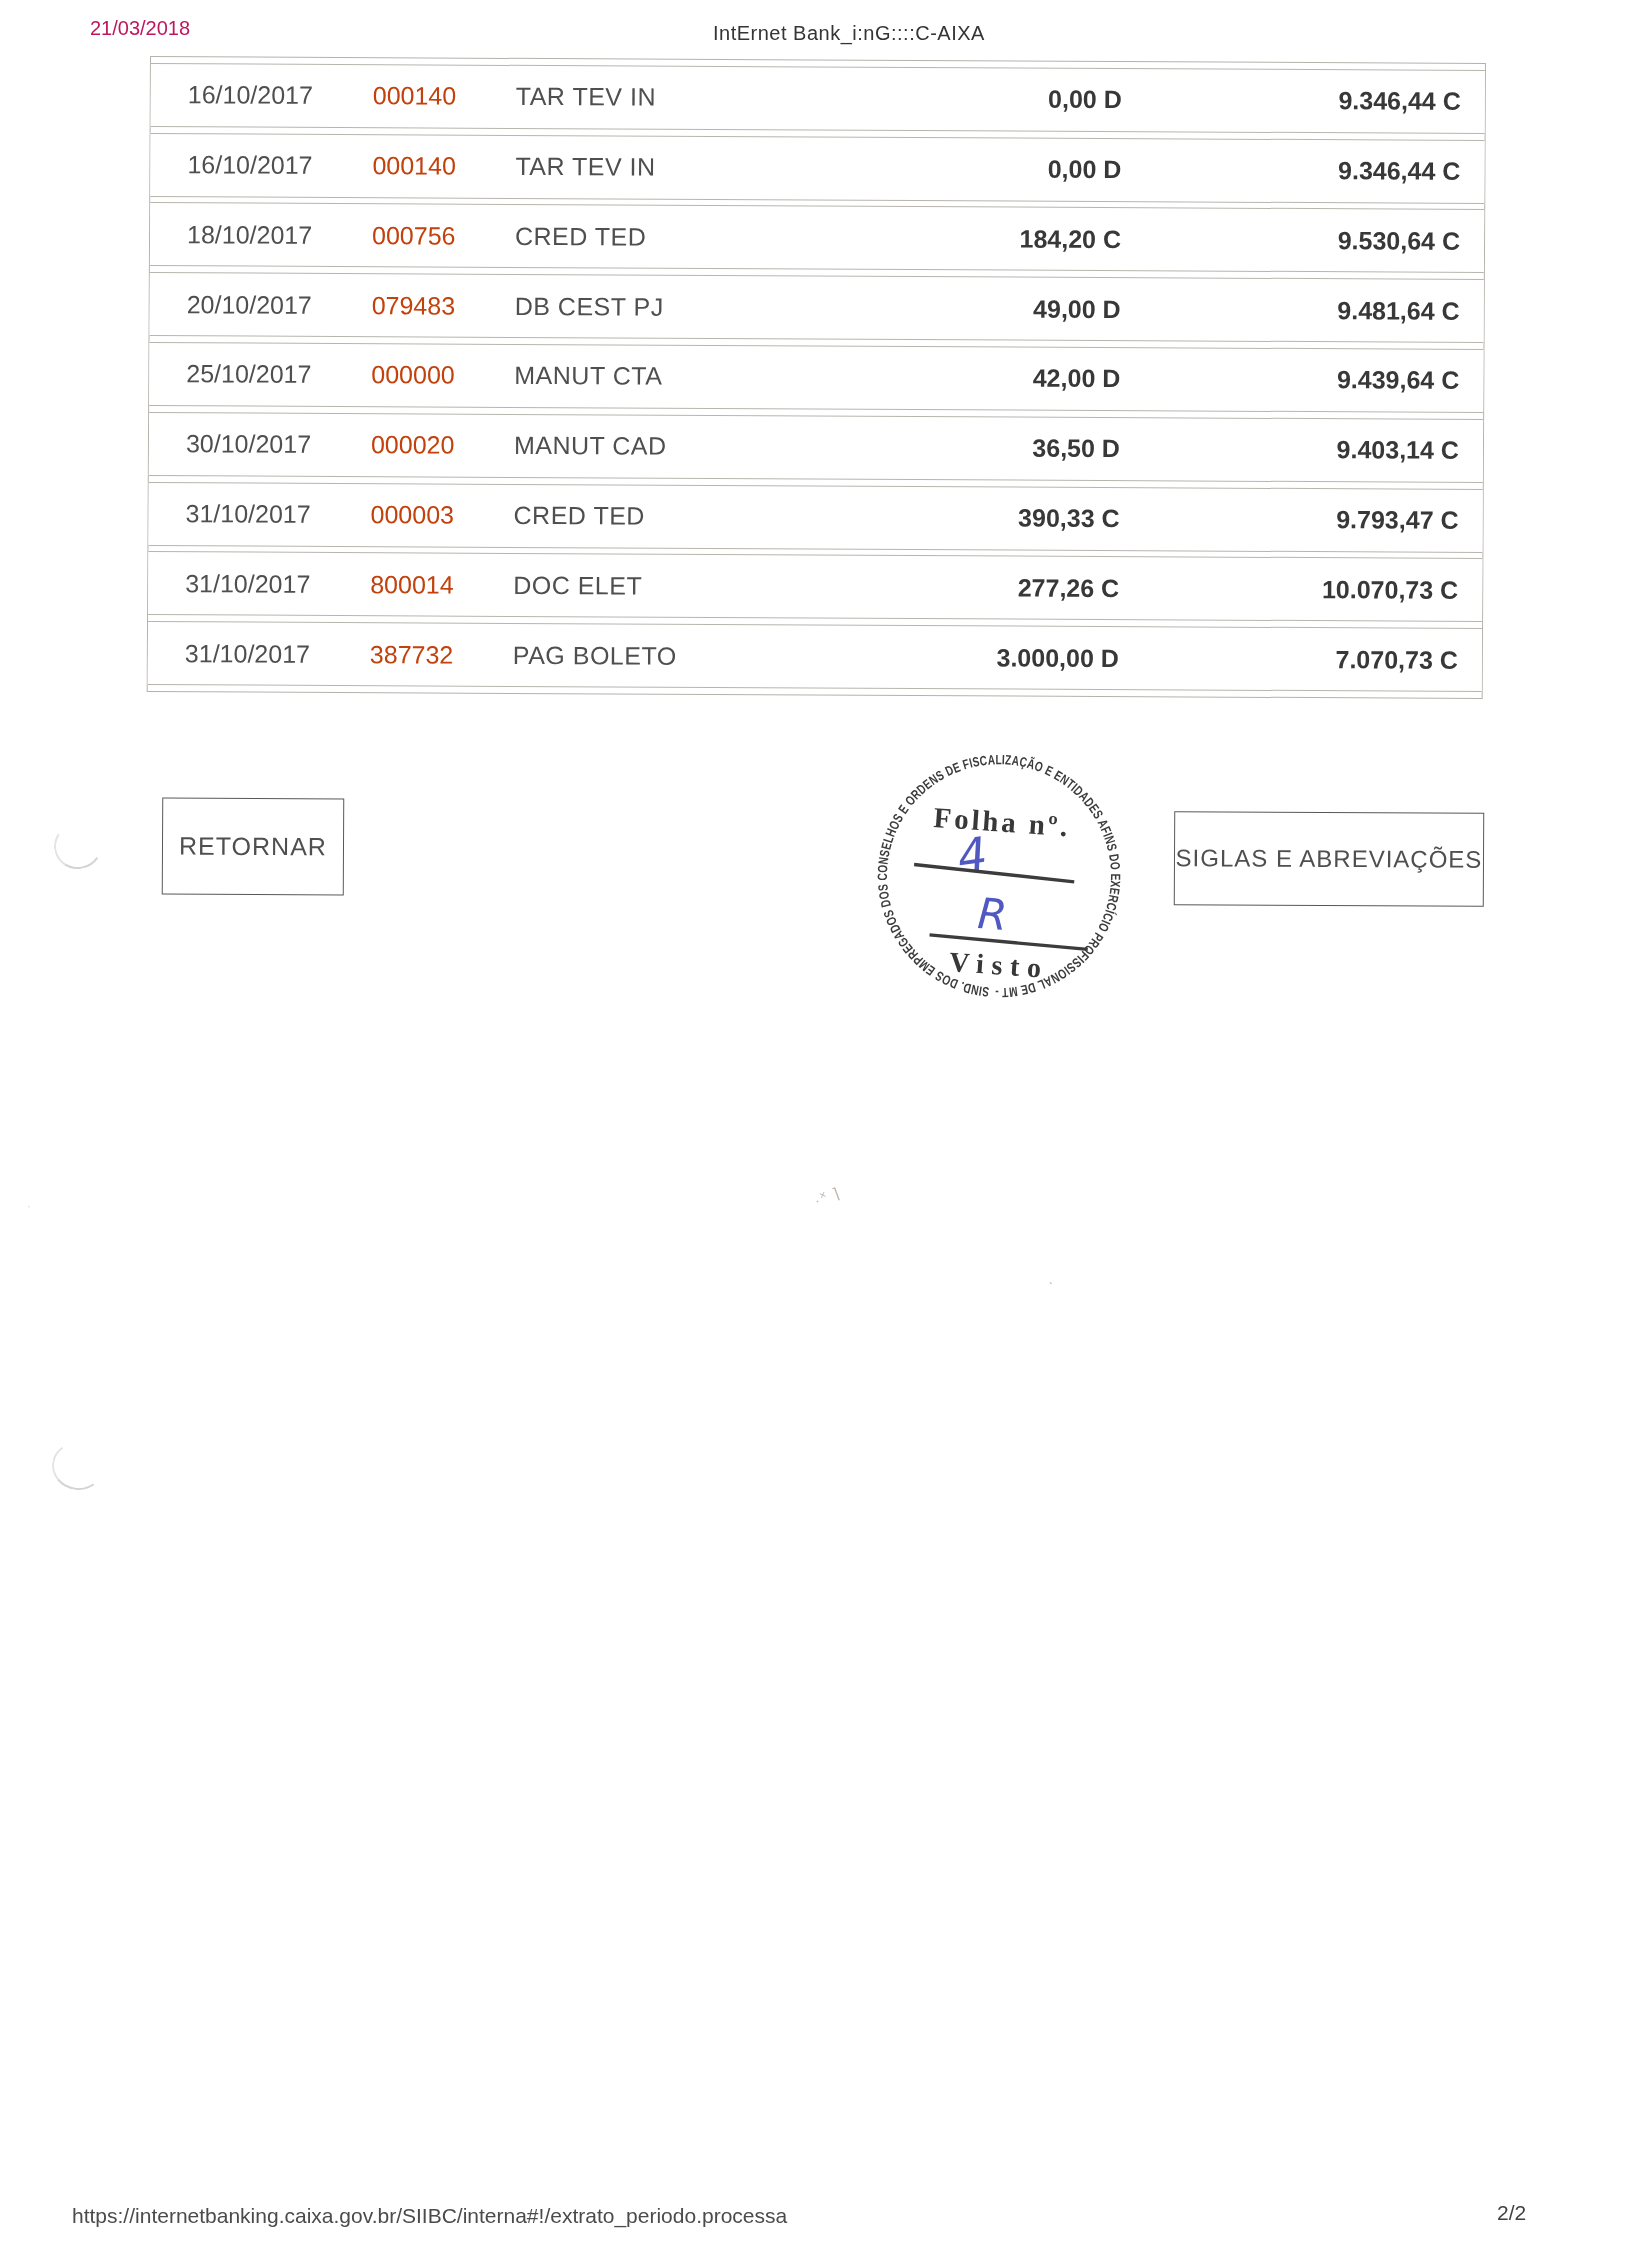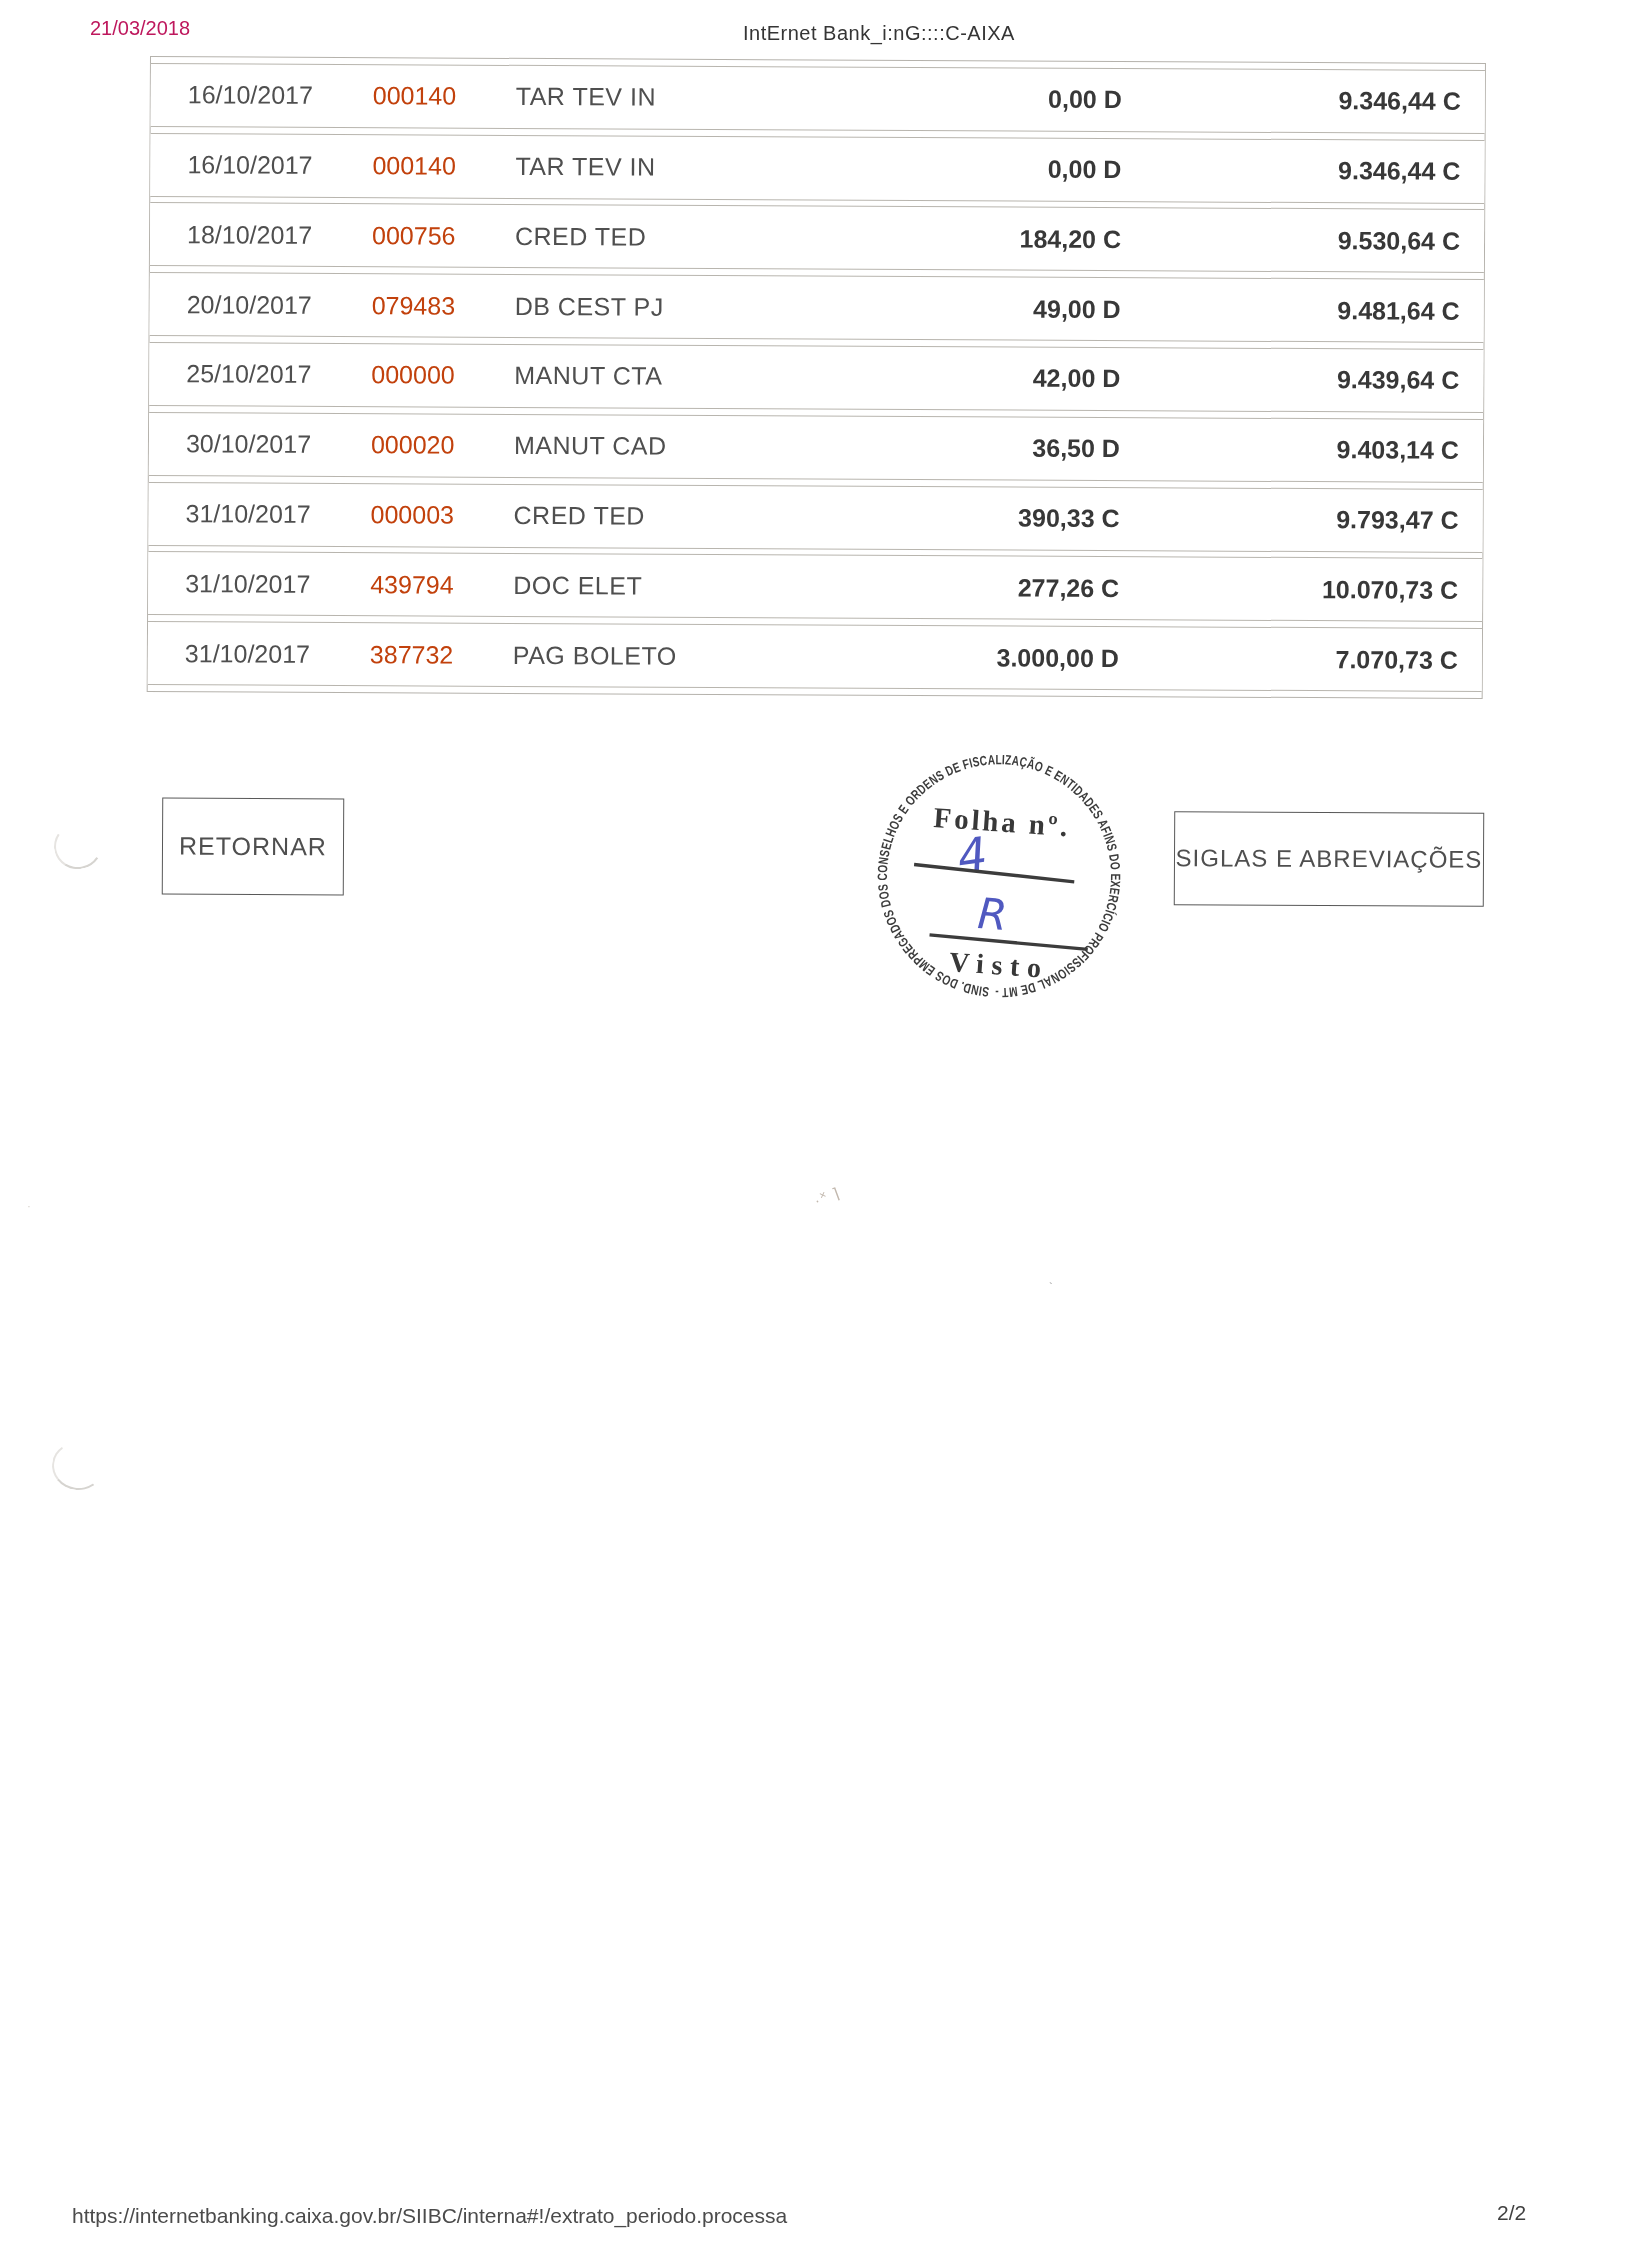--- a/index.html
+++ b/index.html
@@ -5,21 +5,21 @@
   html,body{margin:0;padding:0;background:#ffffff;}
   body{
     width:1641px;height:2257px;position:relative;overflow:hidden;
     font-family:"Liberation Sans","DejaVu Sans",sans-serif;
     color:#4c4c4c;
   }
   .abs{position:absolute;}
 
   
   .print-date{left:90px;top:17.4px;font-size:20px;color:#be185d;}
-  .print-title{left:743px;top:22px;font-size:20px;color:#353535;letter-spacing:0.5px;}
+  .print-title{left:713px;top:22px;font-size:20px;color:#353535;letter-spacing:0.5px;}
 
   
   .statement{
     left:150px;top:56px;width:1334px;
     border:1px solid #b5b2ac;
     padding:5.8px 0;
     transform:rotate(.3deg);transform-origin:left top;
     background:#fff;
   }
   .row{
@@ -134,21 +134,21 @@
   <div class="row">
     <span class="c date">31/10/2017</span>
     <span class="c doc">000003</span>
     <span class="c desc">CRED TED</span>
     <span class="c val">390,33 C</span>
     <span class="c bal">9.793,47 C</span>
   </div>
 
   <div class="row">
     <span class="c date">31/10/2017</span>
-    <span class="c doc">439794</span>
+    <span class="c doc">800014</span>
     <span class="c desc">DOC ELET</span>
     <span class="c val">277,26 C</span>
     <span class="c bal">10.070,73 C</span>
   </div>
 
   <div class="row">
     <span class="c date">31/10/2017</span>
     <span class="c doc">387732</span>
     <span class="c desc">PAG BOLETO</span>
     <span class="c val">3.000,00 D</span>

